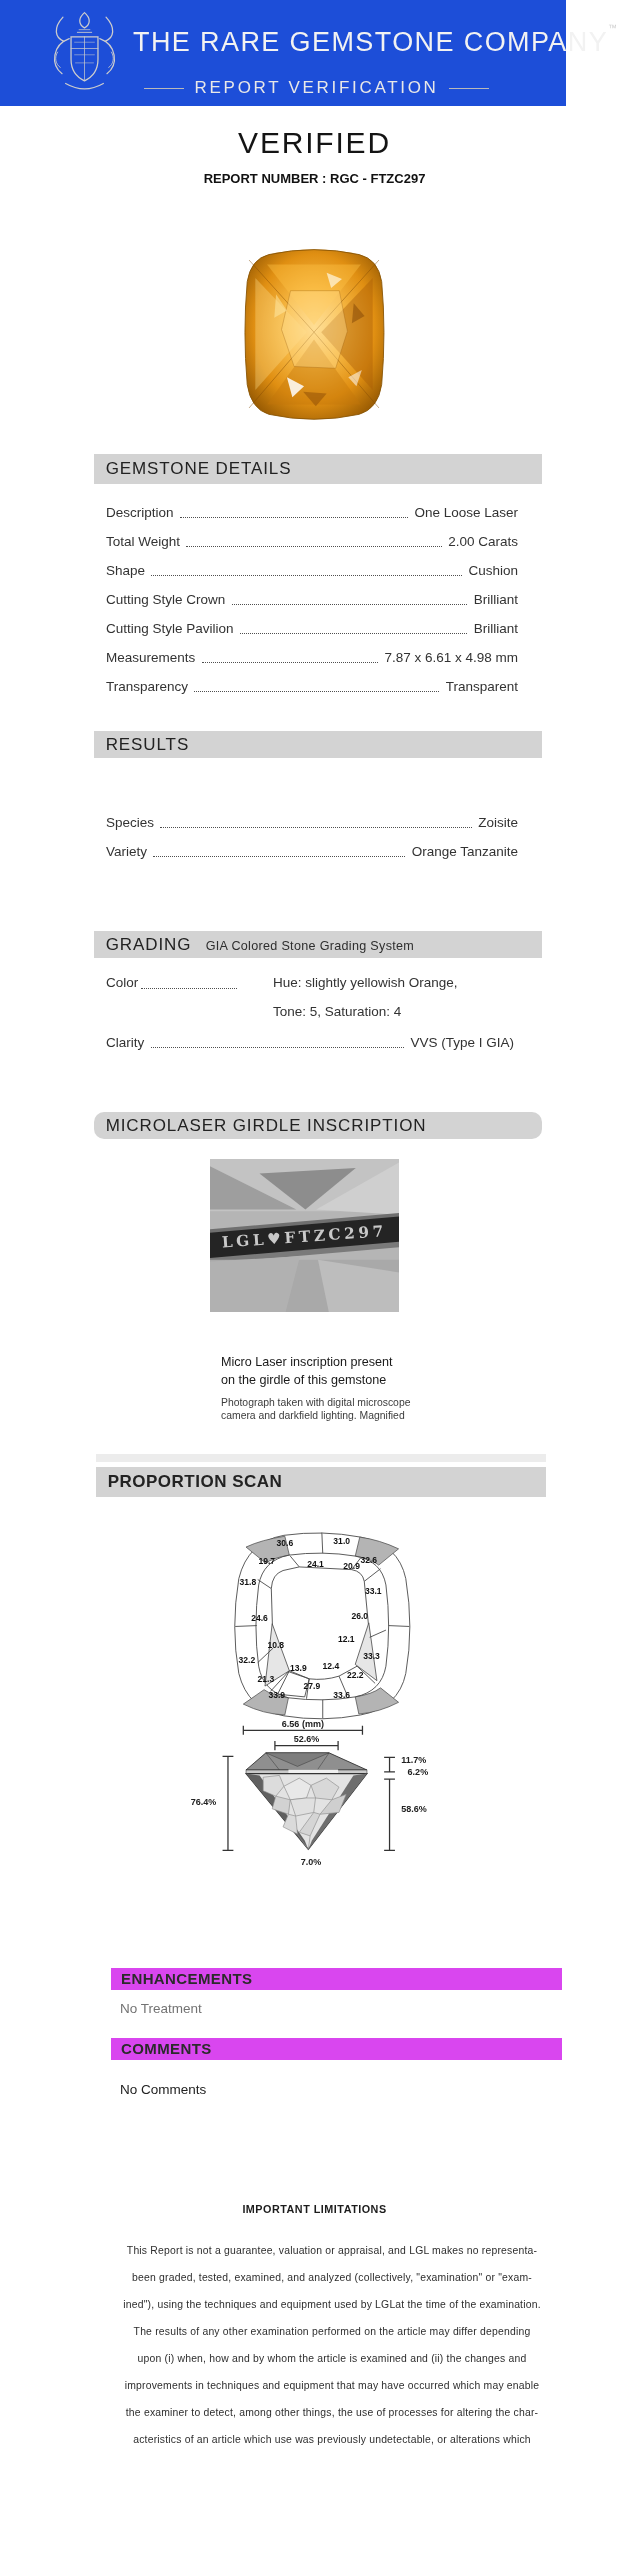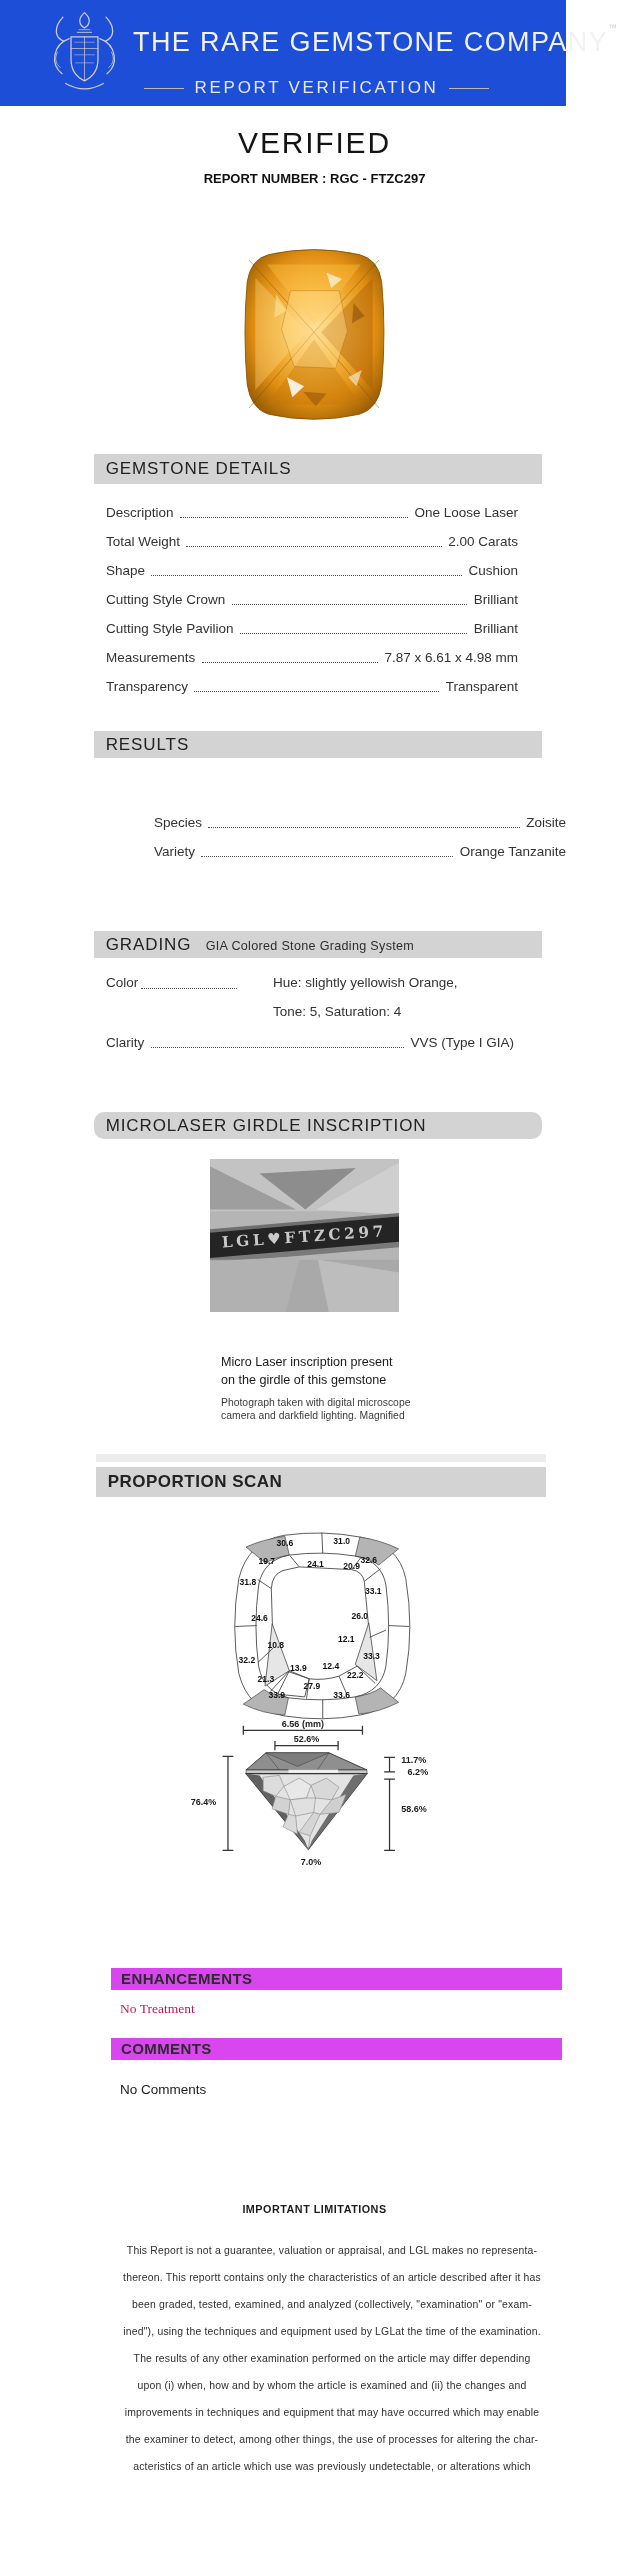--- a/index.html
+++ b/index.html
@@ -36,21 +36,21 @@
   .prop-shadow{left:96px;top:1454px;width:450px;height:8px;background:#ececec;}
   .bar-bold{background:#d946ef;font-weight:bold;font-size:15px;letter-spacing:0.4px;
             line-height:21.6px;padding-left:10px;box-sizing:border-box;}
   .bar-enh{left:111px;top:1968px;width:451px;height:21.6px;}
   .bar-com{left:111px;top:2038px;width:451px;height:21.6px;}
   .grade-sub{font-size:12.6px;font-weight:400;letter-spacing:0.3px;margin-left:14.4px;color:#2e2e2e;}
 
   
   .rows{display:block;}
   .rows-gem{left:106px;top:498px;width:412px;}
-  .rows-res{left:106px;top:808px;width:412px;margin-left:48px;}
+  .rows-res{left:106px;top:808px;width:412px;}
   .row{display:flex;height:29px;align-items:center;font-size:13.5px;color:#333;}
   .row .lbl{white-space:nowrap;}
   .row .dots{flex:1 1 auto;border-bottom:1.8px dotted #4f4f4f;height:0;margin:0 6.3px;
              position:relative;top:4.5px;}
   .row .val{white-space:nowrap;}
 
   
   .g-lbl{font-size:13.5px;color:#333;}
   .g-dots{border-bottom:1.8px dotted #4f4f4f;height:0;}
   .g-val{font-size:13.5px;color:#333;white-space:nowrap;}
@@ -62,21 +62,21 @@
   .insc-note{left:221px;top:1397px;font-size:10.4px;line-height:12.6px;color:#3c3c3c;}
 
   
   .propsvg{left:162px;top:1529px;width:289px;height:343px;}
   .fnum{font-size:9.5px;font-weight:bold;fill:#111;text-anchor:middle;
         font-family:"Liberation Sans",sans-serif;}
   .mlab{font-size:10px;font-weight:bold;fill:#222;font-family:"Liberation Sans",sans-serif;}
   .mline{stroke:#333;stroke-width:1.4;}
   .facetline{stroke:#4a4a4a;stroke-width:1;fill:none;}
 
-  .plainval-enh{left:120px;top:2001px;font-size:13.5px;color:#be185d;font-family:Liberation Serif, serif;}
+  .plainval-enh{left:120px;top:2001px;font-size:13.5px;color:#737373;}
   .plainval-com{left:120px;top:2082px;font-size:13.5px;color:#222;}
 
   
   .lim-title{left:0;top:2203px;width:629px;text-align:center;font-size:10.8px;
              font-weight:bold;letter-spacing:0.5px;color:#1c1c1c;}
   .lim-body{left:63px;top:2237px;width:538px;text-align:center;font-size:10.4px;
             color:#2e2e2e;letter-spacing:0.2px;}
   .lim-body .line{line-height:27px;white-space:nowrap;}
 
   .engraving{font-family:"DejaVu Serif",serif;font-weight:bold;letter-spacing:4px;
@@ -333,21 +333,20 @@
 </svg>
 
 <div class="abs bar-bold bar-enh">ENHANCEMENTS</div>
 <div class="abs plainval-enh">No Treatment</div>
 <div class="abs bar-bold bar-com">COMMENTS</div>
 <div class="abs plainval-com">No Comments</div>
 
 <div class="abs lim-title">IMPORTANT LIMITATIONS</div>
 <div class="abs lim-body">
     <div class="line">This Report is not a guarantee, valuation or appraisal, and LGL makes no representa-</div>
-    <div class="line">thereon. This reportt contains only the characteristics of an article described after it has</div>
     <div class="line">been graded, tested, examined, and analyzed (collectively, "examination" or "exam-</div>
     <div class="line">ined"), using the techniques and equipment used by LGLat the time of the examination.</div>
     <div class="line">The results of any other examination performed on the article may differ depending</div>
     <div class="line">upon (i) when, how and by whom the article is examined and (ii) the changes and</div>
     <div class="line">improvements in techniques and equipment that may have occurred which may enable</div>
     <div class="line">the examiner to detect, among other things, the use of processes for altering the char-</div>
     <div class="line">acteristics of an article which use was previously undetectable, or alterations which</div>
   </div>
 
 

